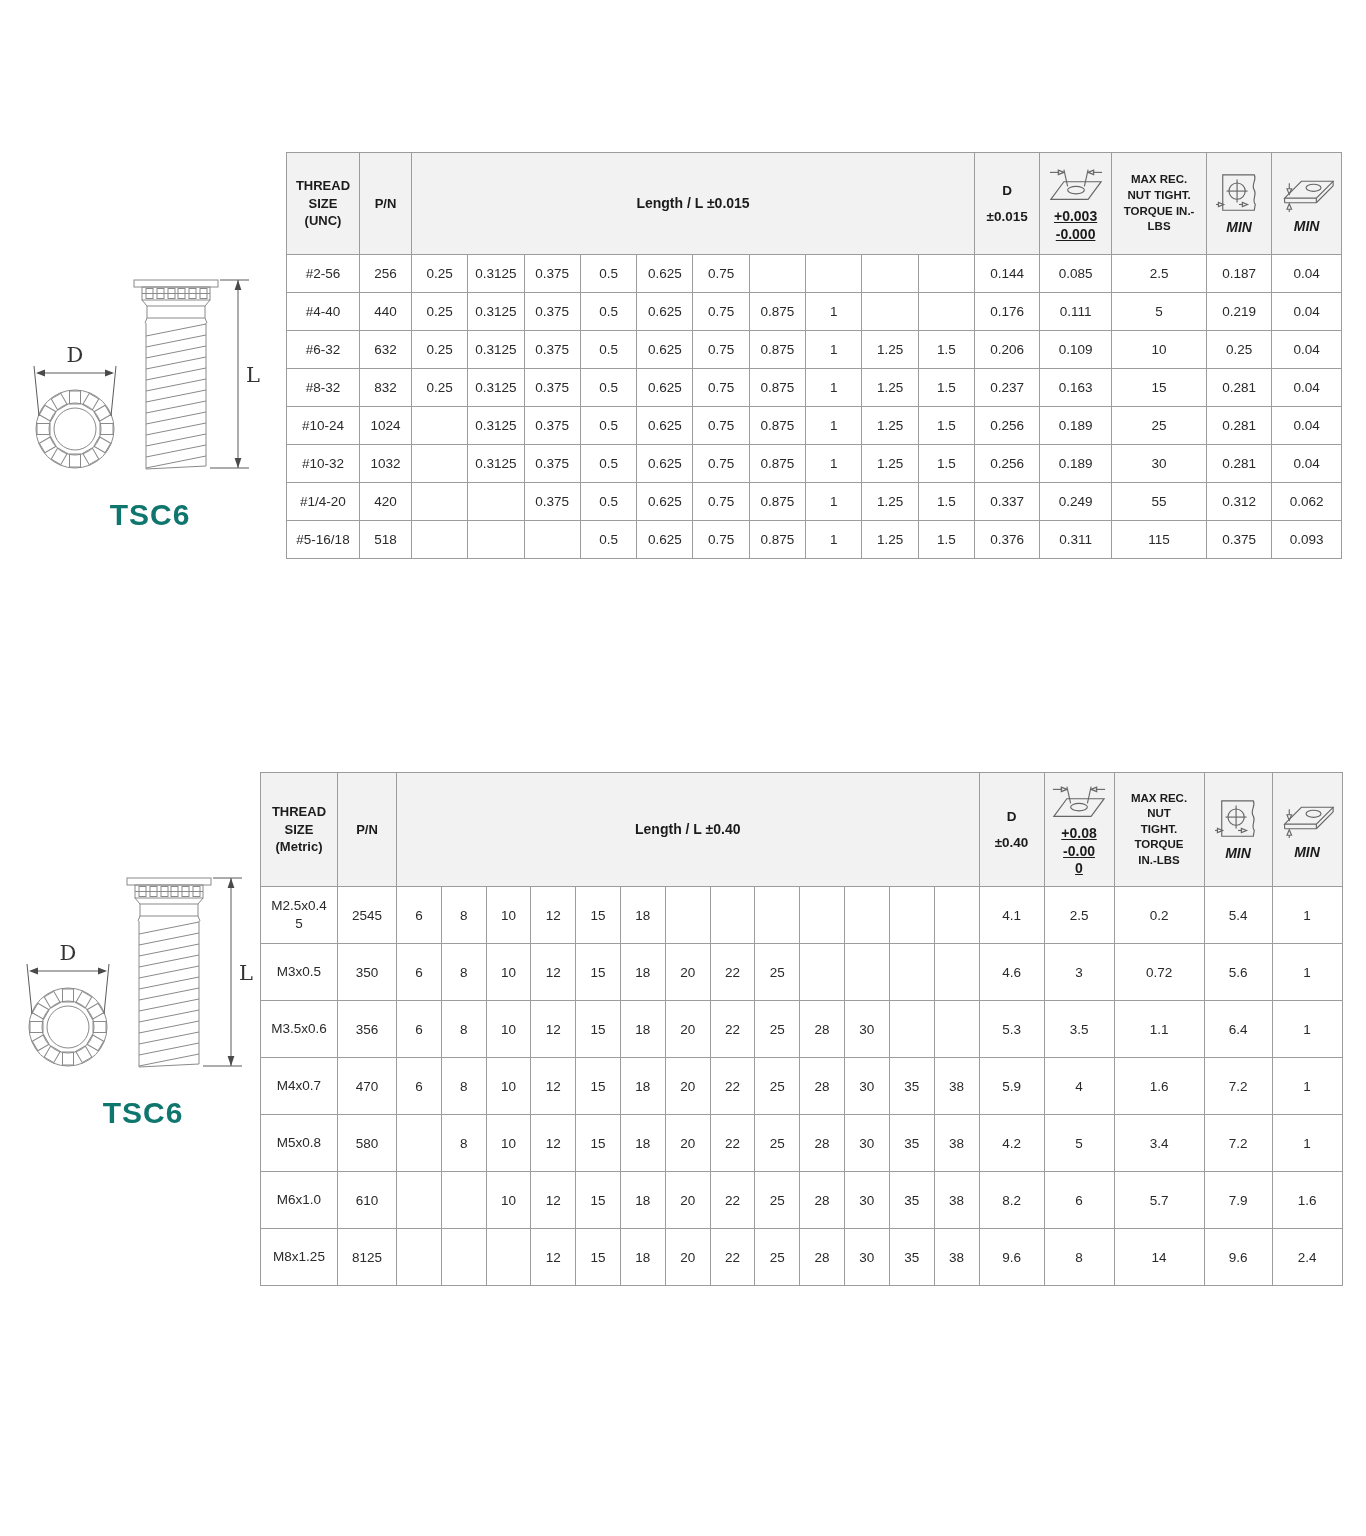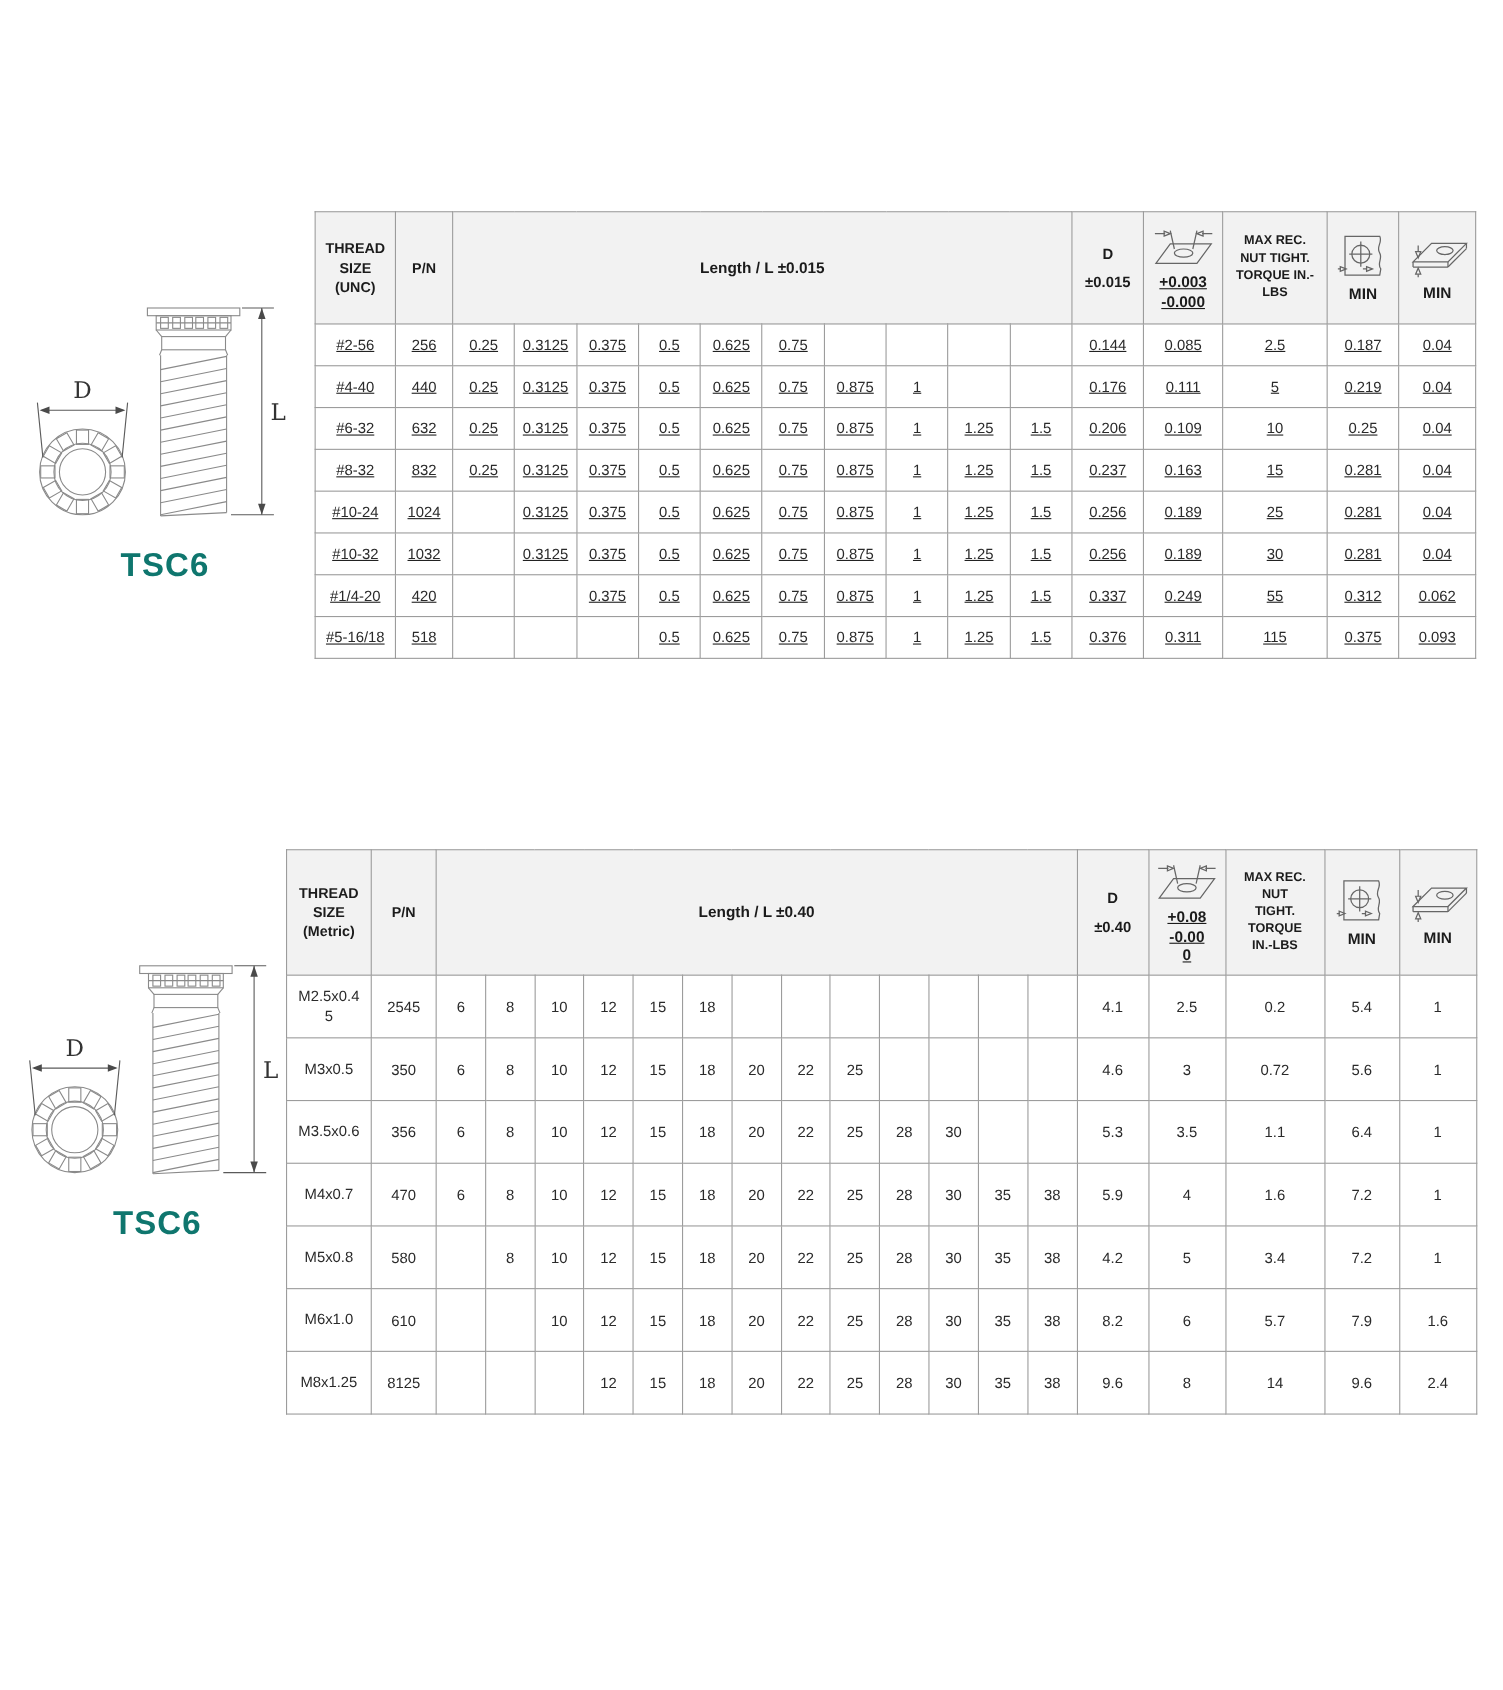--- a/index.html
+++ b/index.html
@@ -13,35 +13,35 @@
   #fig2 { left:18px; top:864px; }
   .figure svg { display:block; }
   .part-label { margin-top:20px; font-size:30px; font-weight:bold; letter-spacing:1px; color:#0f766e; }
   .art { stroke:#8a8a8a; stroke-width:1; fill:none; }
   .dimline { stroke:#5a5a5a; stroke-width:1; fill:none; }
   .dimhead { fill:#4a4a4a; stroke:none; }
   .dimtext { font-family:"DejaVu Serif","Liberation Serif",serif; font-size:21px; fill:#333;
              text-anchor:middle; stroke:none; }
   
   table { position:absolute; border-collapse:collapse; table-layout:fixed; background:#fff; }
-  #t1 { left:286px; top:152px; width:1055px;margin-top:40px; }
+  #t1 { left:286px; top:152px; width:1055px; }
   #t2 { left:260px; top:772px; width:1082px; }
   th, td { border:1px solid #9c9c9c; text-align:center; vertical-align:middle; padding:2px; }
   th { background:#f2f2f2; font-weight:bold; color:#1b1b1b; font-size:13px; line-height:1.35; }
   #t1 thead tr { height:102px; }
   #t2 thead tr { height:114px; }
-  #t1 tbody tr { height:38px;text-decoration:underline; }
+  #t1 tbody tr { height:38px; }
   #t2 tbody tr { height:57px; }
   td { font-size:13.5px; color:#2a2a2a; }
   .h-len { font-size:14px; }
   .h-d   { white-space:pre-line; line-height:1.9; font-size:13.5px; }
   .h-tol { font-size:14px; }
   .h-tol .tol-text { white-space:pre-line; line-height:1.25;text-decoration:underline; }
   .h-torque { font-size:11.5px; white-space:pre-line; line-height:1.35; padding:2px 1px; }
-  .h-min { font-size:14px; }
+  .h-min { font-size:14px;font-style:italic; }
   .hic { display:block; margin:0 auto 3px auto; }
   .hic * { stroke:#666; stroke-width:1.2; fill:none; }
   .c-thread { padding:2px 8px; overflow-wrap:anywhere; line-height:1.3; }
 </style>
 </head>
 <body>
 
 <svg width="0" height="0" style="position:absolute" aria-hidden="true">
   <defs>
 

